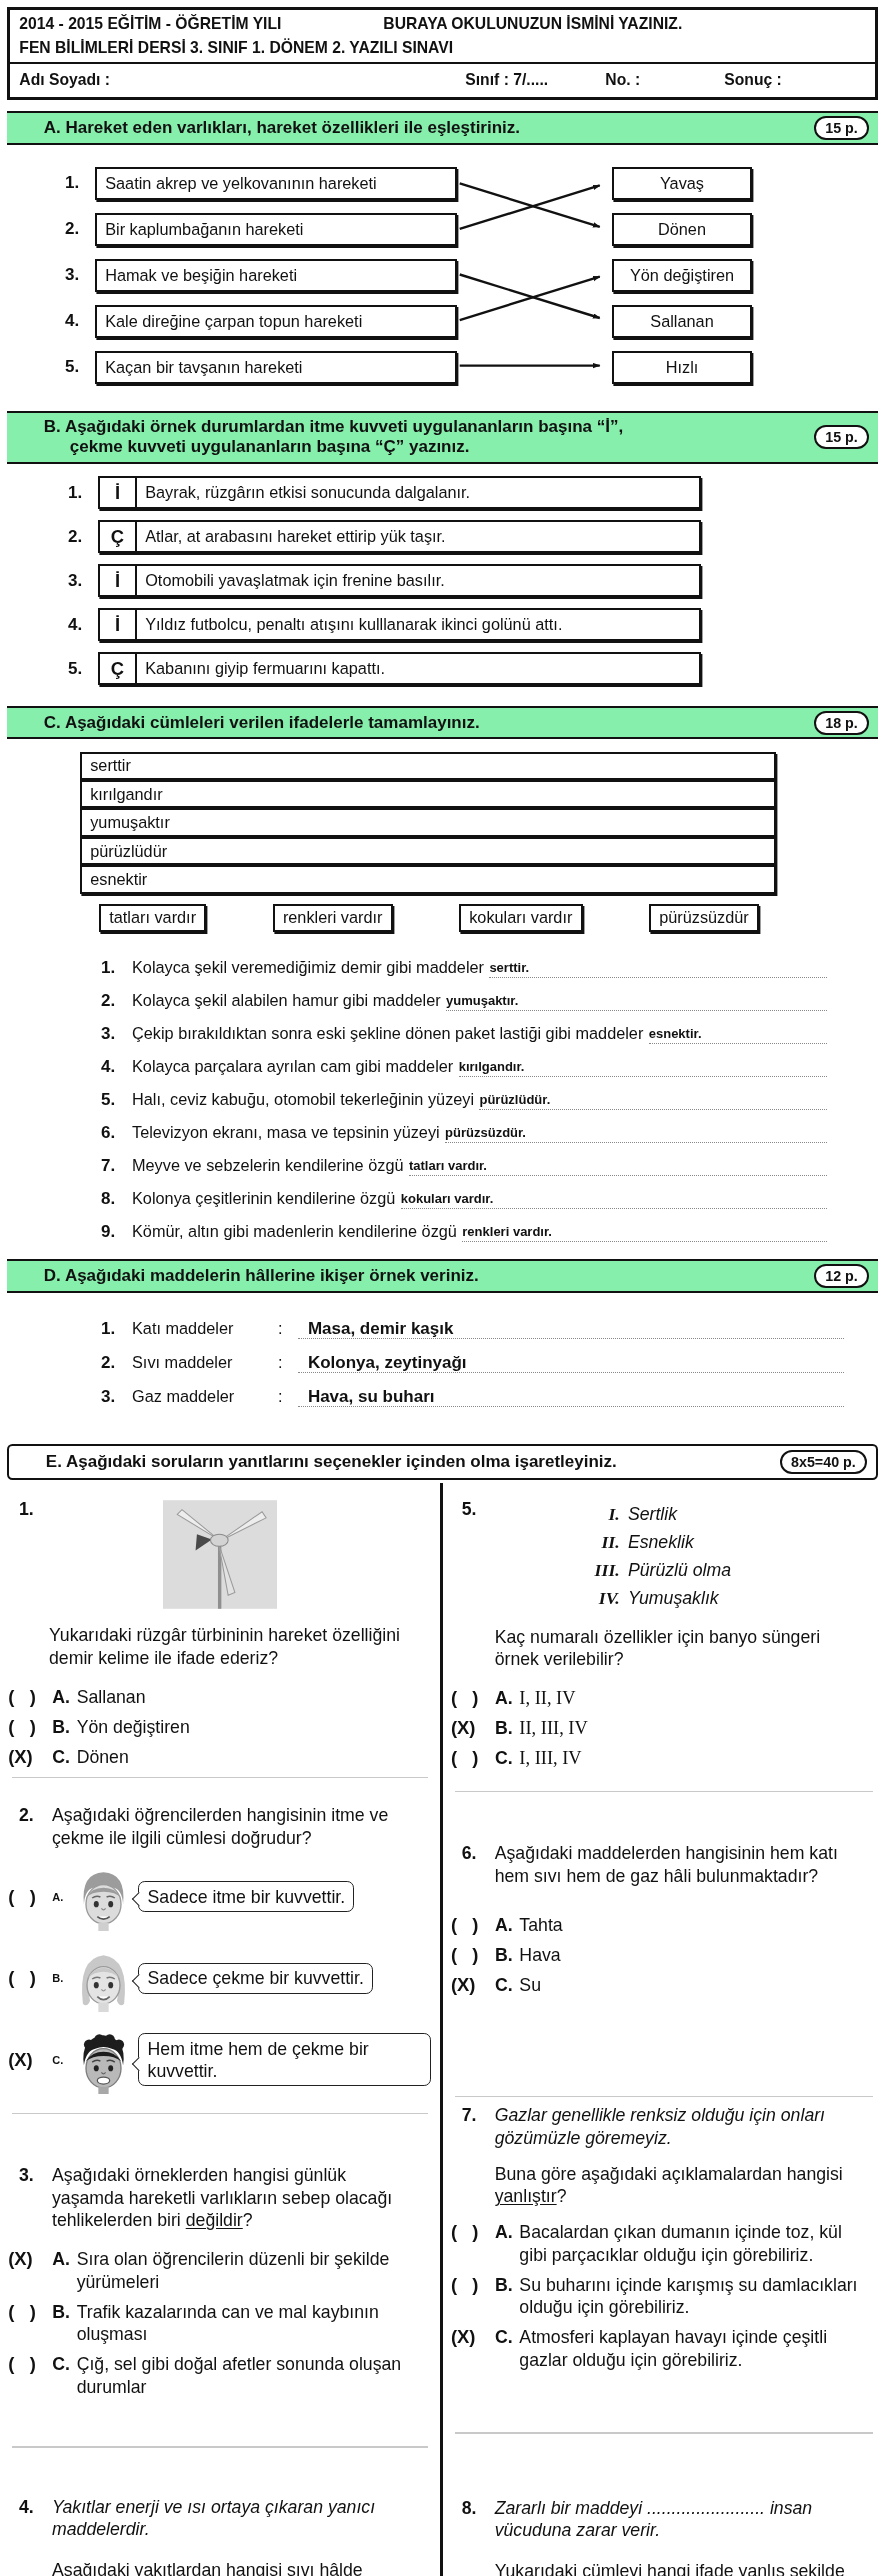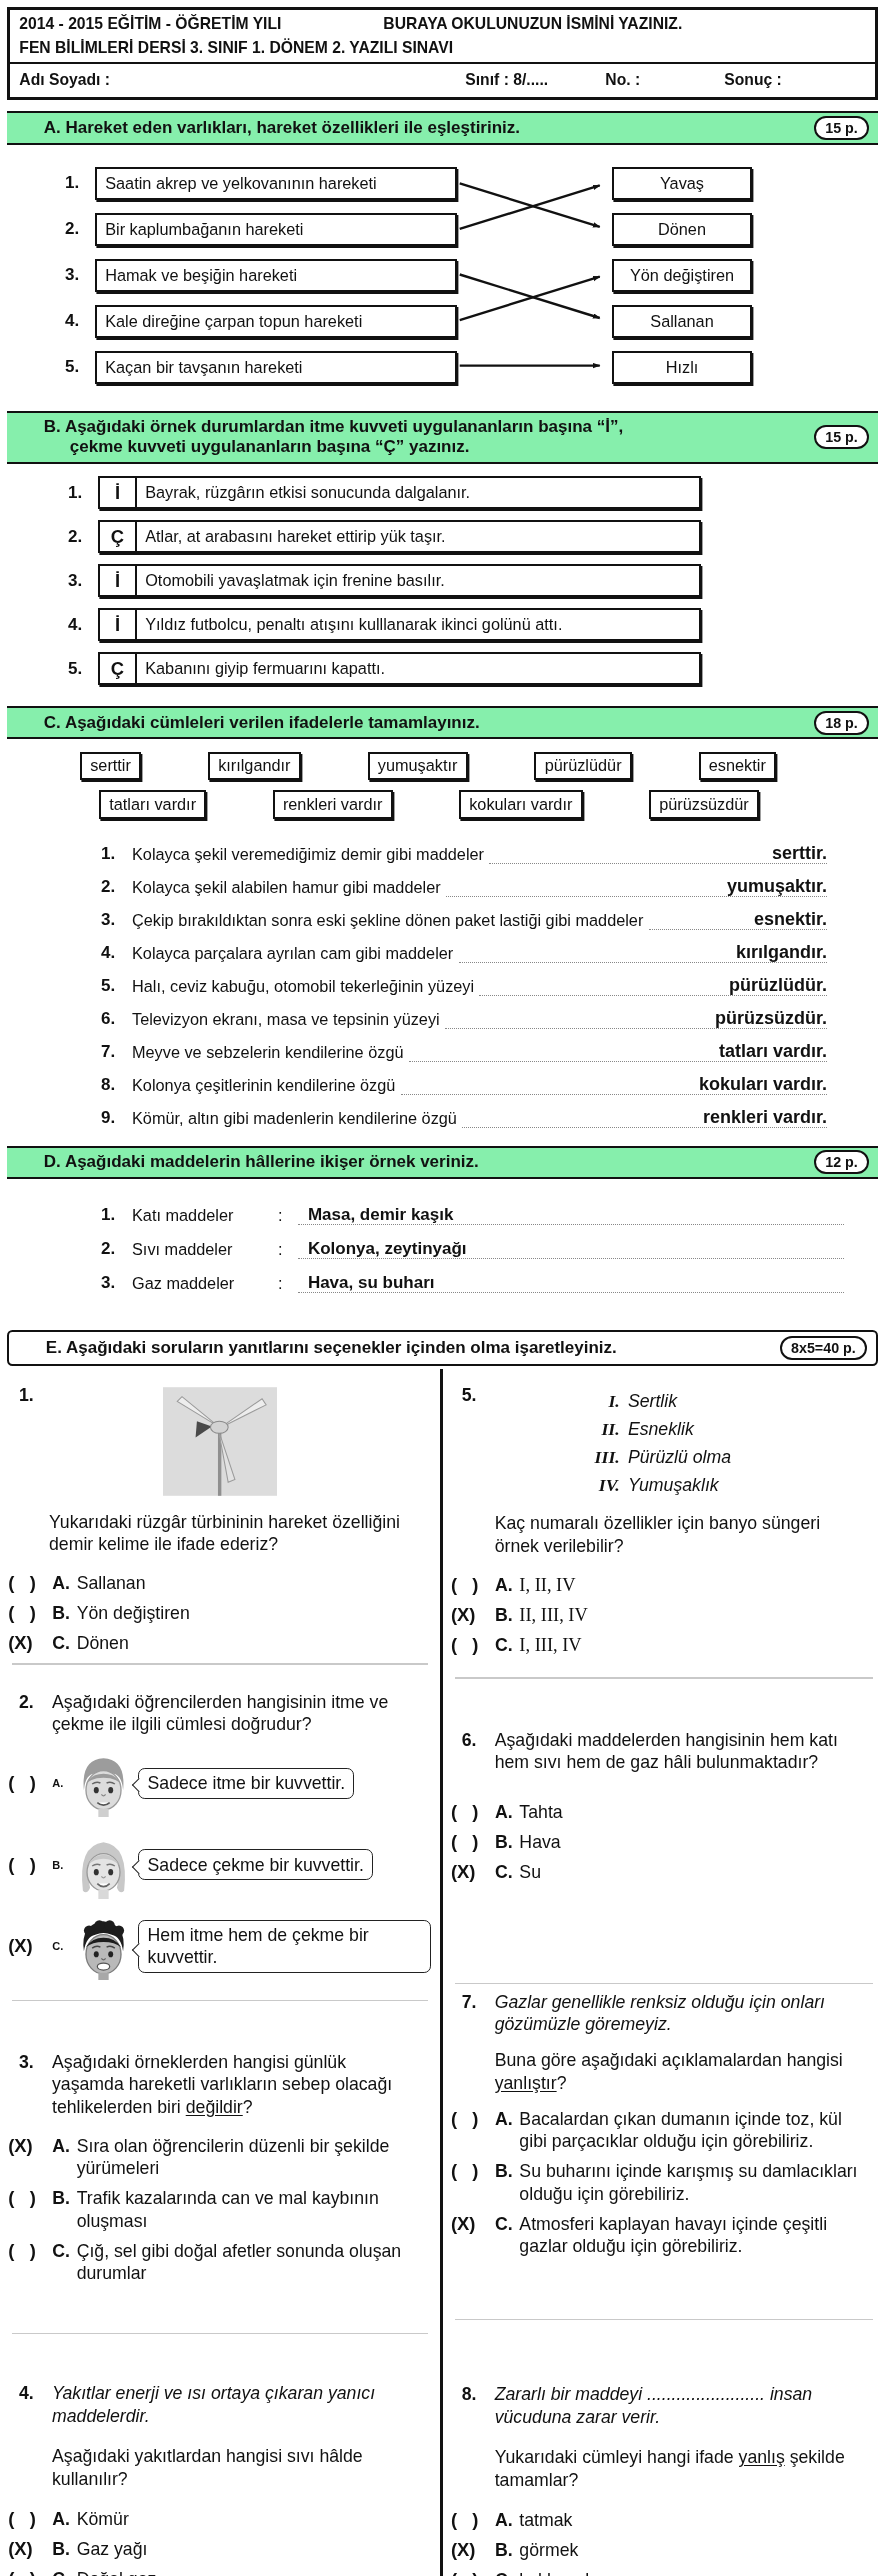--- a/index.html
+++ b/index.html
@@ -53,30 +53,30 @@
   .bitems{margin:12.3px 0 0 68px;}
   .bitem{display:flex;align-items:center;height:33px;margin-bottom:11px;}
   .bbox{display:flex;align-items:stretch;width:603px;height:33px;border:2px solid #111;
         box-shadow:1.4px 2px 0 #111;background:#fff;box-sizing:border-box;}
   .bletter{flex:0 0 35px;border-right:2px solid #111;display:flex;align-items:center;
            justify-content:center;font-size:18.4px;font-weight:bold;}
   .btext{display:flex;align-items:center;padding:0 8.2px;font-size:16.3px;}
 
   
   .bank-row{display:flex;justify-content:space-between;}
-  .bank-row1{margin:12.3px 109px 10.2px 80px;}
+  .bank-row1{margin:12.3px 109px 10.2px 80px;flex-direction:column;}
   .bank-row2{margin:0 126px 0 99px;gap:34px;}
   .chip{border:2px solid #111;box-shadow:1.4px 2px 0 #111;background:#fff;
         padding:2.7px 8.2px;font-size:16.3px;}
   .citems{margin-top:19px;}
   .citem{display:flex;align-items:center;height:33px;margin:0 58px 0 101px;font-size:16.3px;}
   .citem .mnum{width:31px;flex:0 0 31px;}
   .ctext{white-space:nowrap;}
-  .cans{flex:1;margin-left:5.4px;border-bottom:1.4px dotted #888;text-align:right;
-        font-weight:bold;font-size:18px;line-height:19px;}
+  .cans{flex:1;margin-left:5.4px;border-bottom:1.4px dotted #888;text-align:left;
+        font-weight:bold;font-size:13px;line-height:19px;}
 
   
   .ditems{margin-top:19px;}
   .ditem{display:flex;align-items:center;height:34px;margin:0 41px 0 101px;font-size:16.3px;}
   .ditem .mnum{width:31px;flex:0 0 31px;}
   .dlabel{flex:0 0 146px;}
   .dsep{flex:0 0 20.4px;}
   .dans{flex:1;border-bottom:1.4px dotted #888;font-weight:bold;font-size:17px;
         padding-left:9.5px;line-height:19px;}
 
@@ -132,21 +132,21 @@
   <div class="header-box">
     <div class="header-top">
       <div class="header-line1">
         <span class="h-left">2014 - 2015 EĞİTİM - ÖĞRETİM YILI</span>
         <span class="h-right">BURAYA OKULUNUZUN İSMİNİ YAZINIZ.</span>
       </div>
       <div class="header-line2">FEN BİLİMLERİ DERSİ 3. SINIF 1. DÖNEM 2. YAZILI SINAVI</div>
     </div>
     <div class="header-bottom">
       <span class="f-name">Adı Soyadı :</span>
-      <span class="f-class">Sınıf : 8/.....</span>
+      <span class="f-class">Sınıf : 7/.....</span>
       <span class="f-no">No. :</span>
       <span class="f-result">Sonuç :</span>
     </div>
   </div>
 
   <div class="band band-a">
     <span>A. Hareket eden varlıkları, hareket özellikleri ile eşleştiriniz.</span>
     <span class="badge">15 p.</span>
   </div>
 

